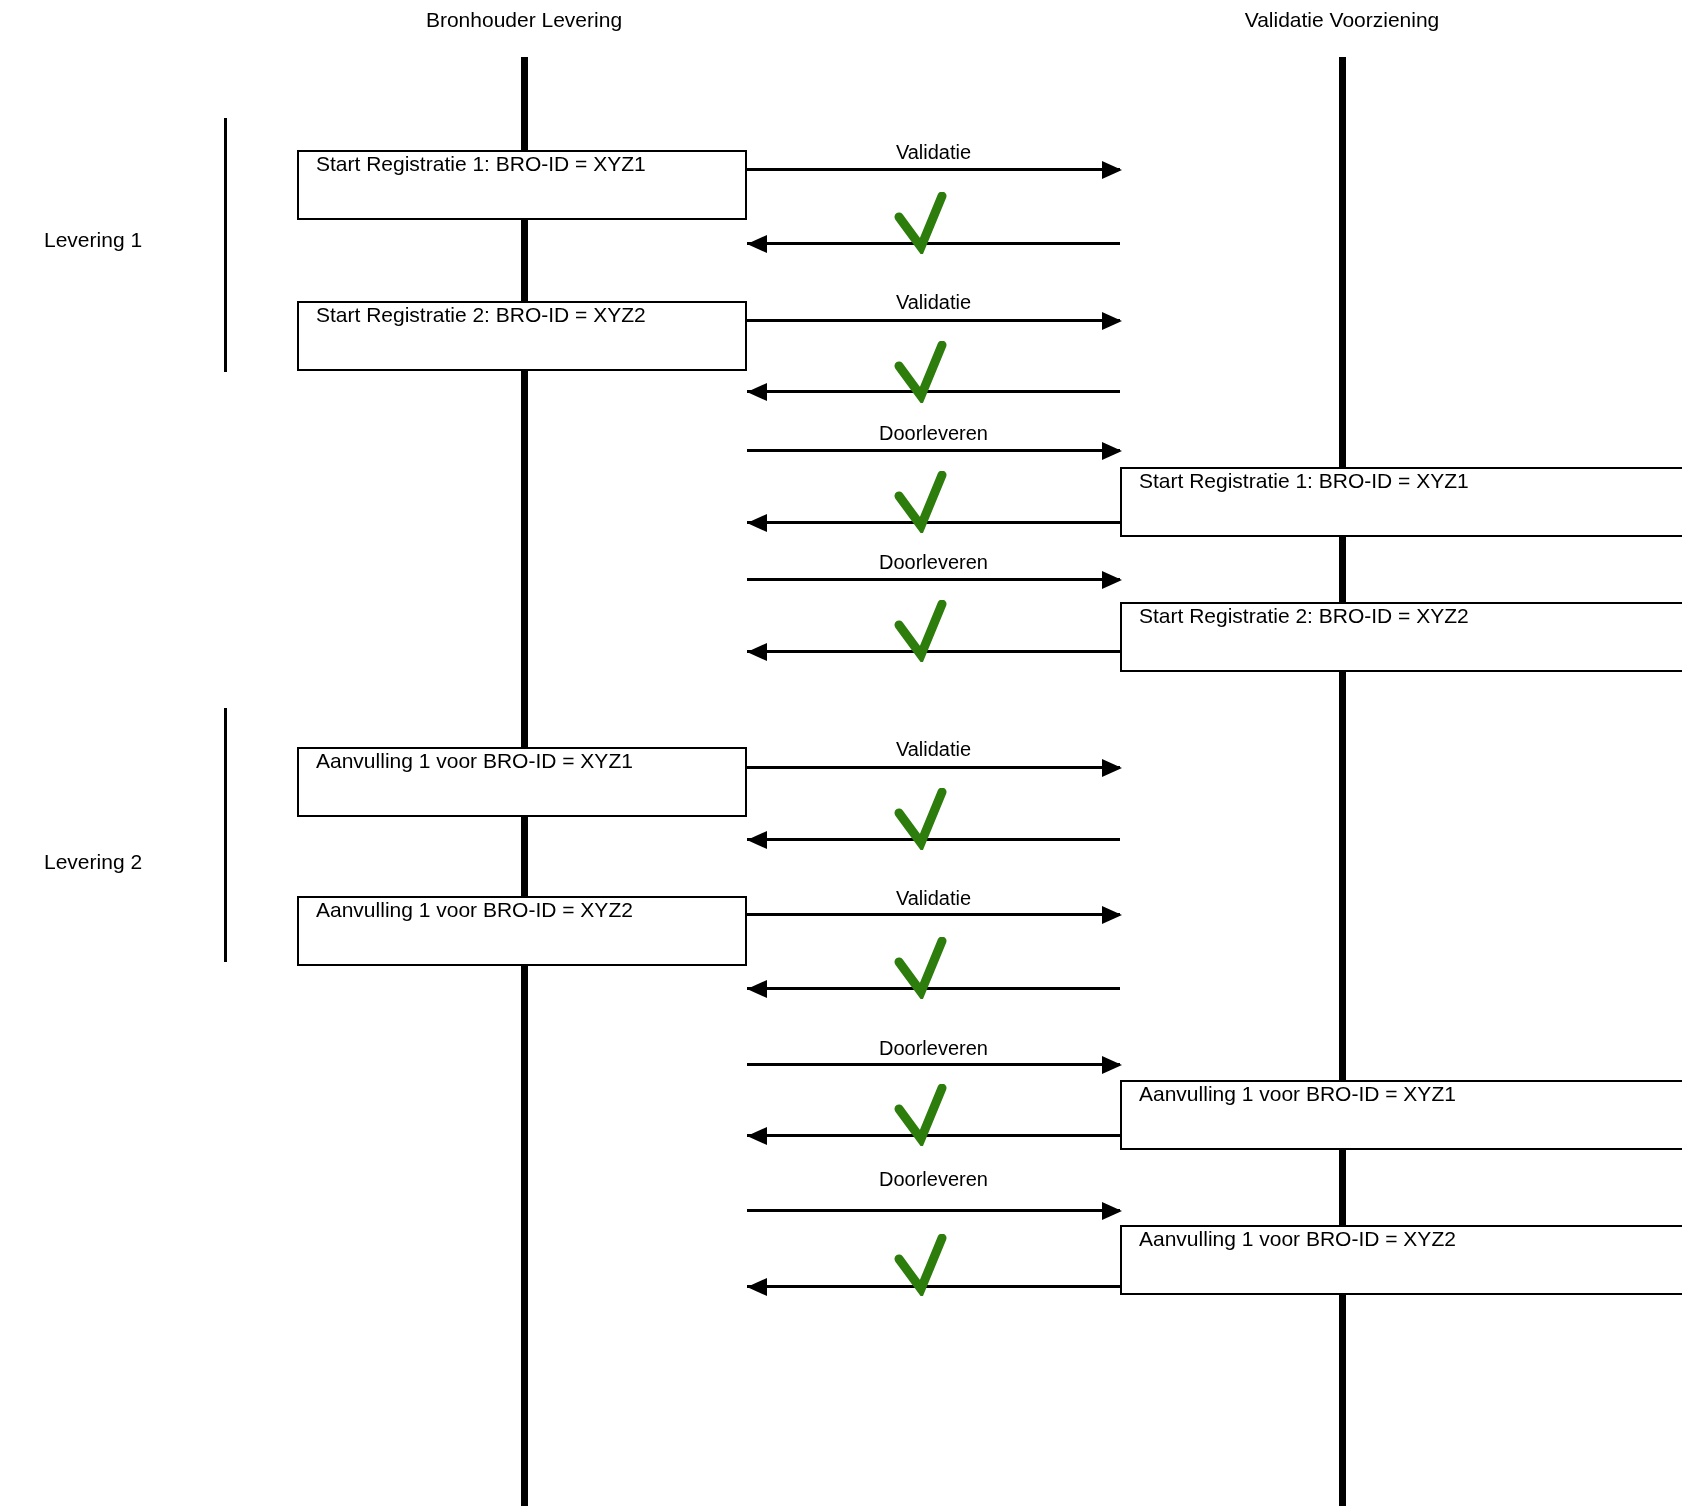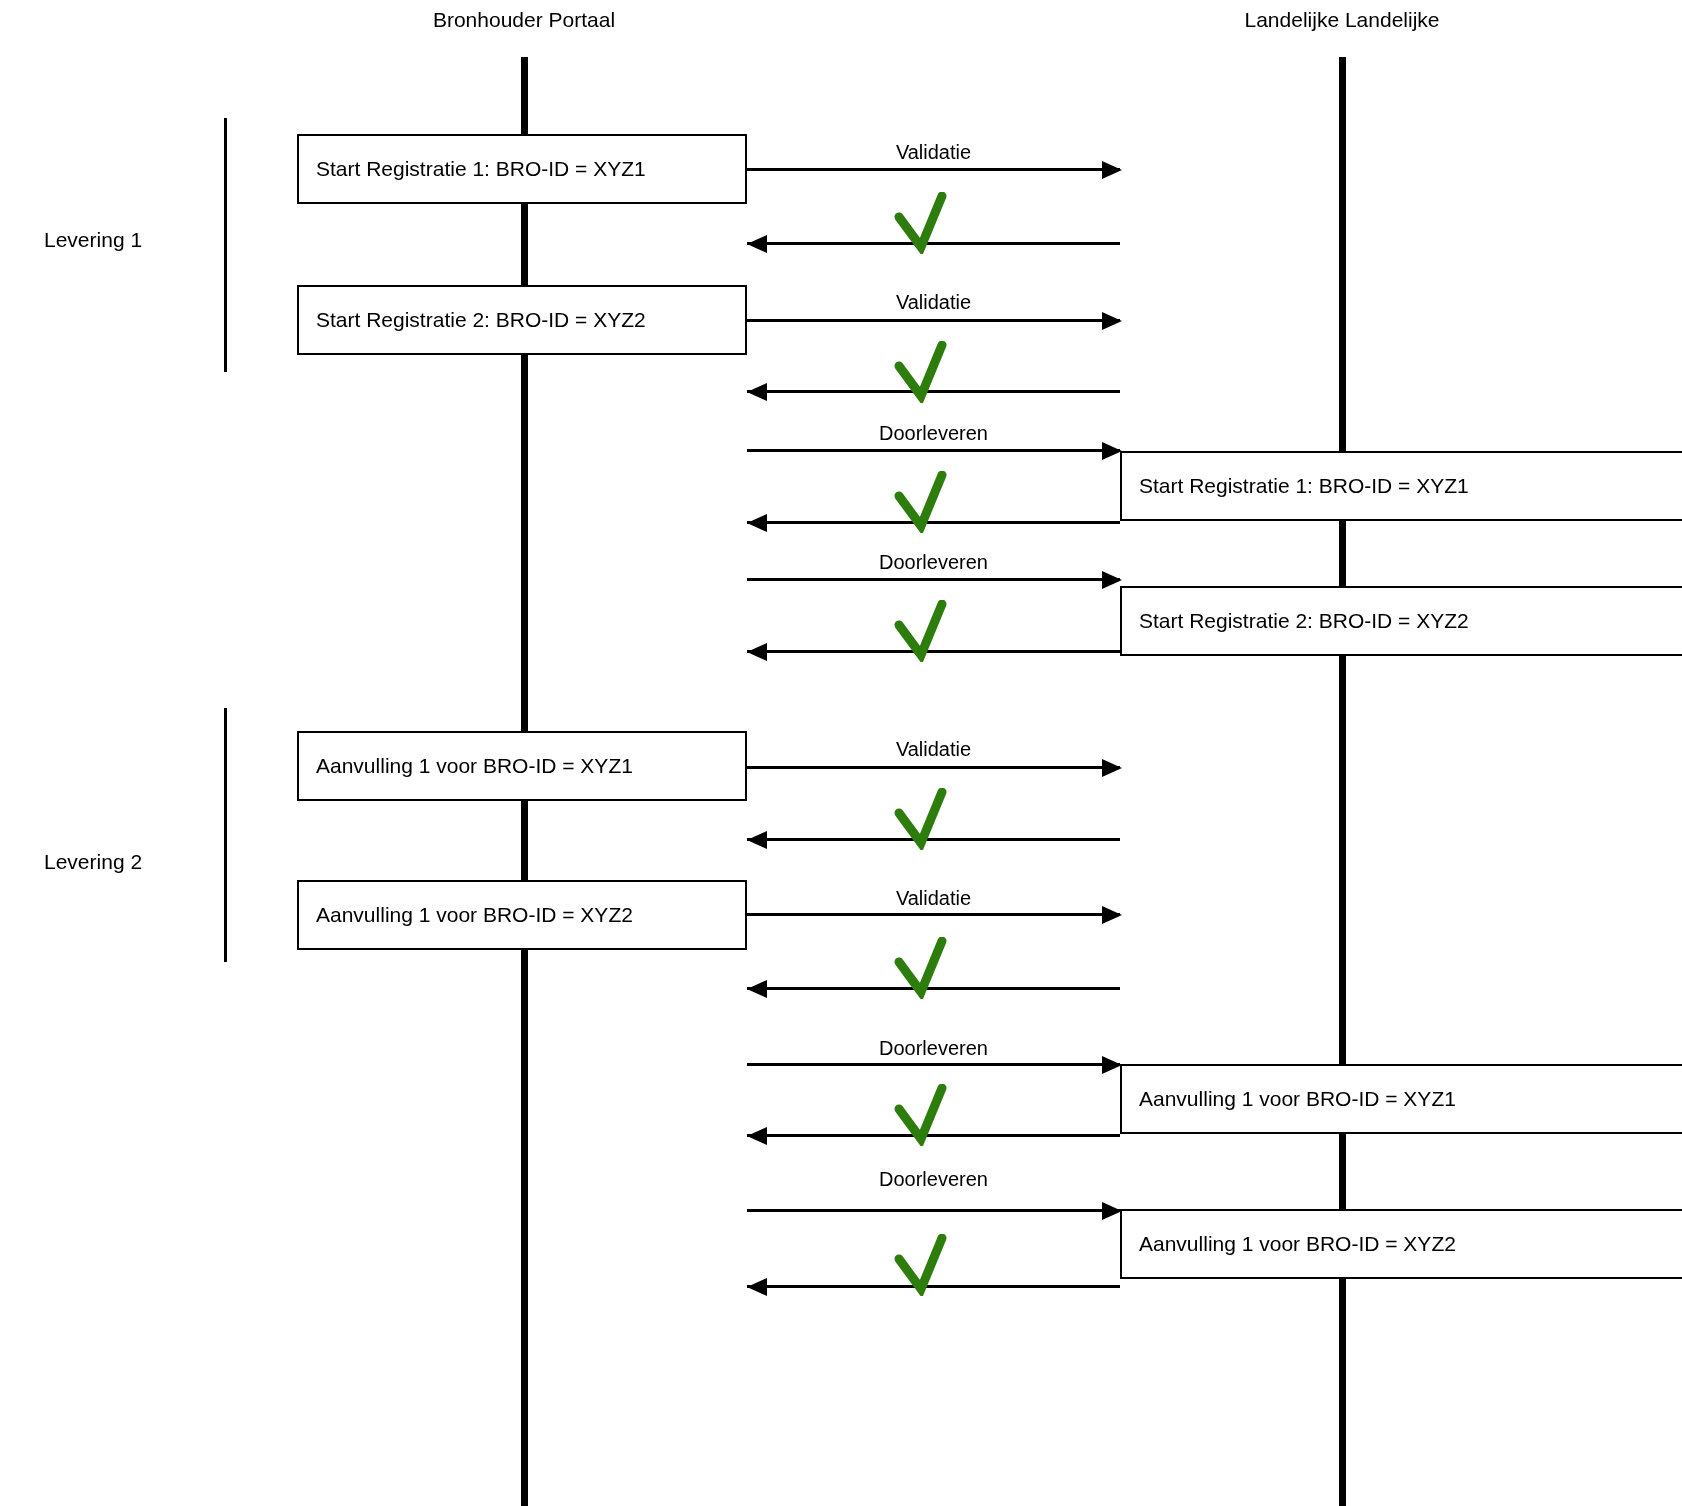--- a/index.html
+++ b/index.html
@@ -29,22 +29,22 @@
     position:absolute;
     width:3px;
     background:#000;
   }
   .msgbox{
     position:absolute;
     border:2.5px solid #000;
     background:#fff;
     box-sizing:border-box;
     display:flex;
-    align-items:center;
     z-index:4;
+    margin-top:16px;
   }
   .msgbox span{
     font-size:21px;
     white-space:nowrap;
     padding-left:17px;
     color:#000;
   }
   .arrow{
     position:absolute;
     height:3px;
@@ -77,23 +77,23 @@
   .check{
     position:absolute;
     z-index:5;
   }
   .check svg{display:block;}
 </style>
 </head>
 <body>
 
 <div id="stage">
-    <div class="lifeline-title" style="left: 524px; top: 8px;">Bronhouder Portaal</div>
+    <div class="lifeline-title" style="left: 524px; top: 8px;">Bronhouder Levering</div>
     <div class="lifeline" style="left: 521px; top: 57px; height: 1449px;"></div>
-    <div class="lifeline-title" style="left: 1342px; top: 8px;">Landelijke Landelijke</div>
+    <div class="lifeline-title" style="left: 1342px; top: 8px;">Validatie Voorziening</div>
     <div class="lifeline" style="left: 1339px; top: 57px; height: 1449px;"></div>
     <div class="group-bracket" style="left: 224px; top: 118px; height: 254px;"></div>
     <div class="group-label" style="left: 44px; top: 228px;">Levering 1</div>
     <div class="group-bracket" style="left: 224px; top: 708px; height: 254px;"></div>
     <div class="group-label" style="left: 44px; top: 850px;">Levering 2</div>
     <div class="arrow" style="left: 747px; top: 168px; width: 373px;"></div>
     <div class="arrow-head right" style="left: 1102px; top: 161px;"></div>
     <div class="arrow-label" style="left: 933.5px; top: 141px;">Validatie</div>
     <div class="arrow" style="left: 747px; top: 242px; width: 373px;"></div>
     <div class="arrow-head left" style="left: 747px; top: 235px;"></div>

